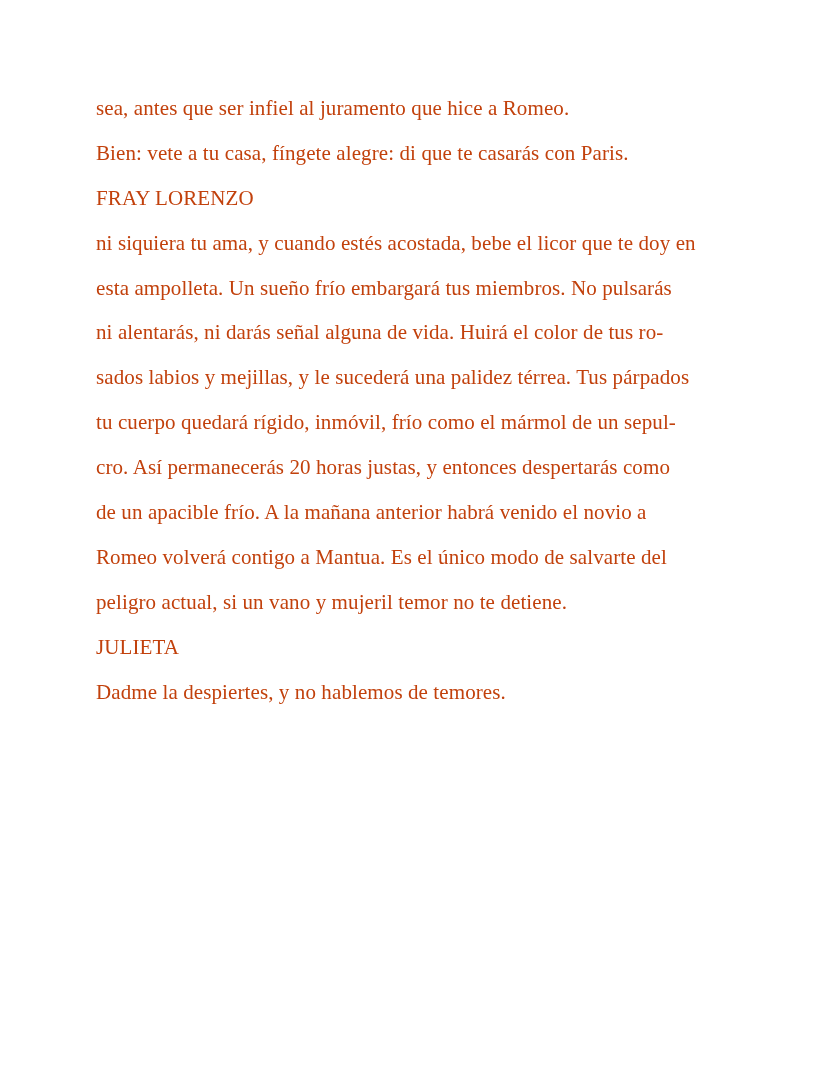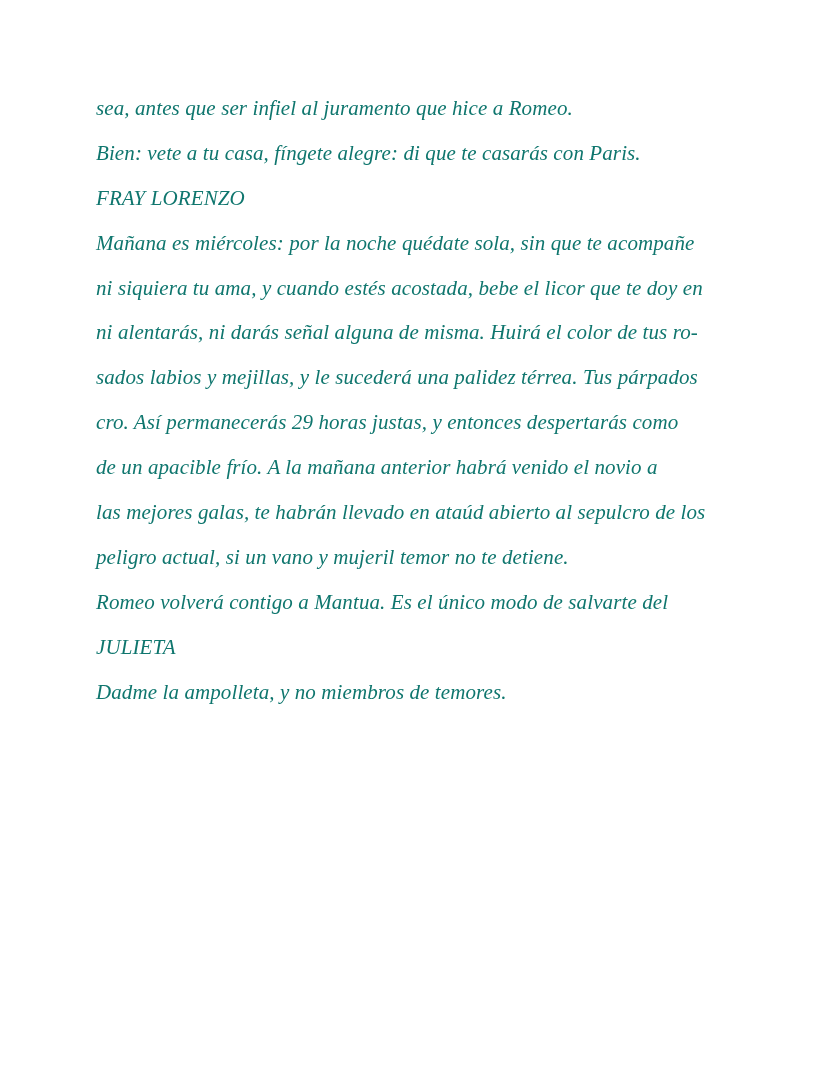--- a/index.html
+++ b/index.html
@@ -20,37 +20,36 @@
     left: 96px;
     width: 712px;
   }
   .page p {
     margin: 0;
     padding: 0;
     font-size: 21px;
     line-height: 44.9px;
     height: 44.9px;
     white-space: nowrap;
-    color: #0f766e;
+    color: #c2410c;
     text-align: left;
     letter-spacing: 0.1px;
-    font-style: italic;
   }
 </style>
 </head>
 <body>
 
 <div class="page">
   <p>sea, antes que ser infiel al juramento que hice a Romeo.</p>
   <p>Bien: vete a tu casa, fíngete alegre: di que te casarás con Paris.</p>
   <p>FRAY LORENZO</p>
-  <p>Mañana es miércoles: por la noche quédate sola, sin que te acompañe</p>
   <p>ni siquiera tu ama, y cuando estés acostada, bebe el licor que te doy en</p>
-  <p>ni alentarás, ni darás señal alguna de misma. Huirá el color de tus ro-</p>
+  <p>esta ampolleta. Un sueño frío embargará tus miembros. No pulsarás</p>
+  <p>ni alentarás, ni darás señal alguna de vida. Huirá el color de tus ro-</p>
   <p>sados labios y mejillas, y le sucederá una palidez térrea. Tus párpados</p>
-  <p>cro. Así permanecerás 29 horas justas, y entonces despertarás como</p>
+  <p>tu cuerpo quedará rígido, inmóvil, frío como el mármol de un sepul-</p>
+  <p>cro. Así permanecerás 20 horas justas, y entonces despertarás como</p>
   <p>de un apacible frío. A la mañana anterior habrá venido el novio a</p>
-  <p>las mejores galas, te habrán llevado en ataúd abierto al sepulcro de los</p>
+  <p>Romeo volverá contigo a Mantua. Es el único modo de salvarte del</p>
   <p>peligro actual, si un vano y mujeril temor no te detiene.</p>
-  <p>Romeo volverá contigo a Mantua. Es el único modo de salvarte del</p>
   <p>JULIETA</p>
-  <p>Dadme la ampolleta, y no miembros de temores.</p>
+  <p>Dadme la despiertes, y no hablemos de temores.</p>
 </div>
 
 </body></html>

